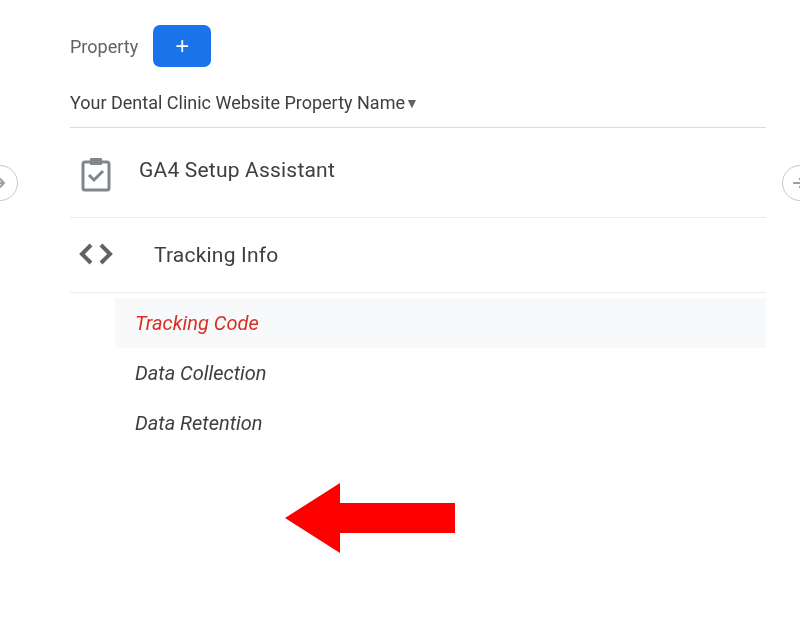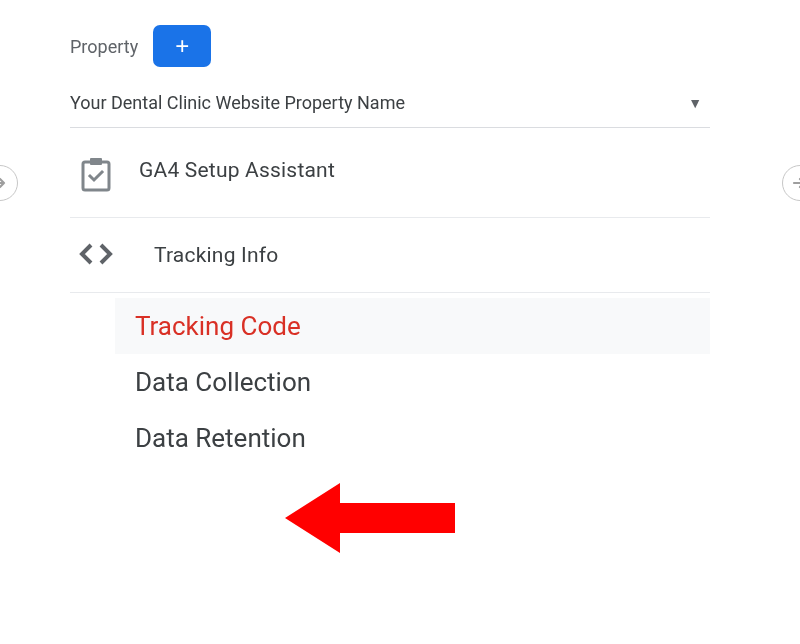--- a/index.html
+++ b/index.html
@@ -5,21 +5,21 @@
     * { margin: 0; padding: 0; box-sizing: border-box; }
     body {
       font-family: 'Roboto', 'Helvetica Neue', Arial, sans-serif;
       background: #fff;
       width: 800px;
       height: 644px;
       position: relative;
       overflow: hidden;
     }
     .container {
-      padding: 25px 90px 0 70px;
+      padding: 25px 34px 0 70px;
     }
     .header-row {
       display: flex;
       align-items: center;
       gap: 15px;
       margin-bottom: 25px;
     }
     .property-label {
       color: #5f6368;
       font-size: 18px;
@@ -39,21 +39,21 @@
       letter-spacing: 0.3px;
     }
     .plus-icon {
       font-size: 24px;
       font-weight: 400;
       line-height: 1;
     }
     .property-selector {
       display: flex;
       align-items: center;
-      justify-content: space-between;
+      justify-content: flex-start;
       padding-bottom: 14px;
       border-bottom: 1px solid #dadce0;
       margin-bottom: 5px;
     }
     .property-name {
       color: #3c4043;
       font-size: 18px;
       overflow: hidden;
       text-overflow: ellipsis;
     }
@@ -90,23 +90,24 @@
       gap: 40px;
     }
     .sub-list {
       list-style: none;
       padding: 0;
       margin-left: 45px;
       margin-top: 5px;
     }
     .sub-item {
       padding: 13px 20px;
-      font-size: 26px;
+      font-size: 20px;
       color: #3c4043;
       cursor: pointer;
+      font-style: italic;
     }
     .sub-item.active {
       background: #f8f9fa;
       color: #d93025;
       position: relative;
     }
     .arrow-annotation {
       position: absolute;
       left: 285px;
       top: 483px;

